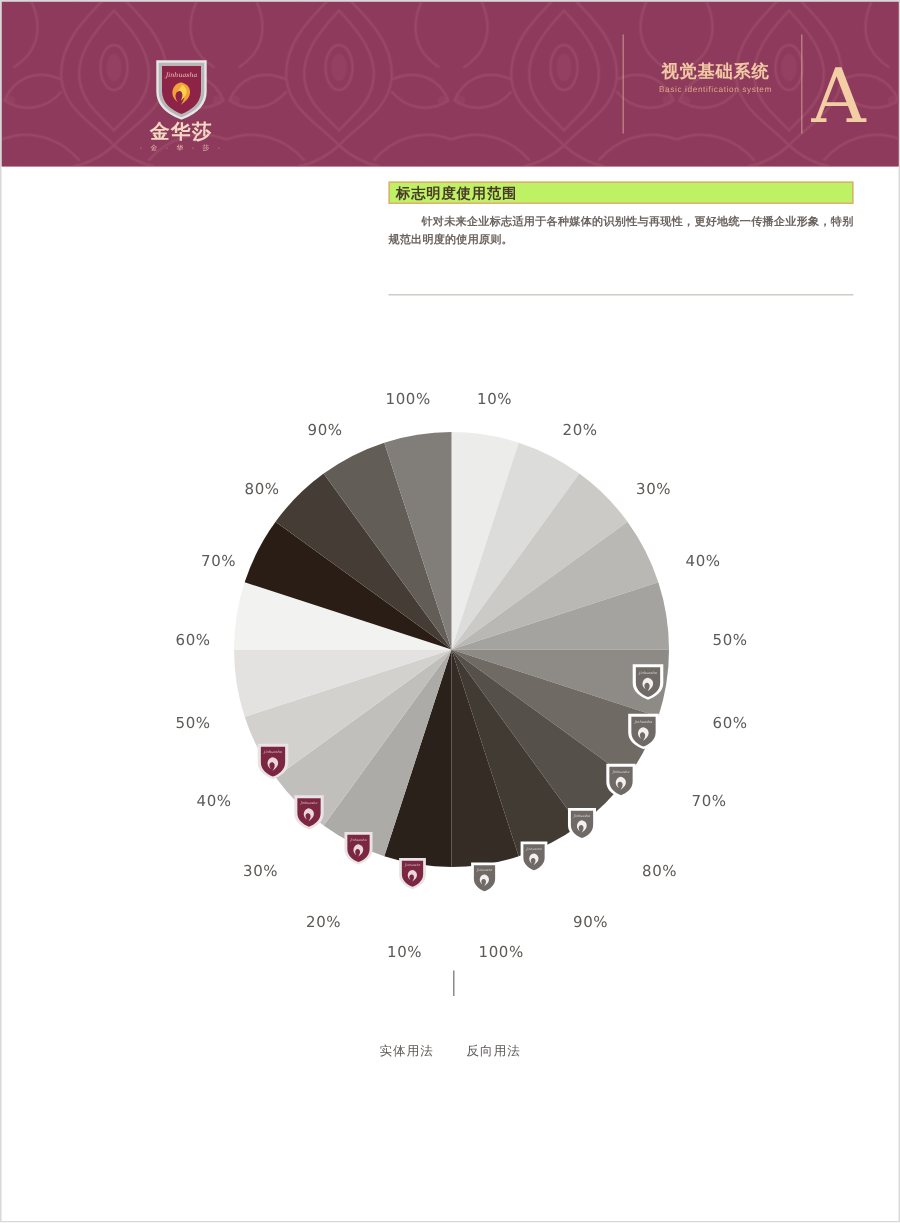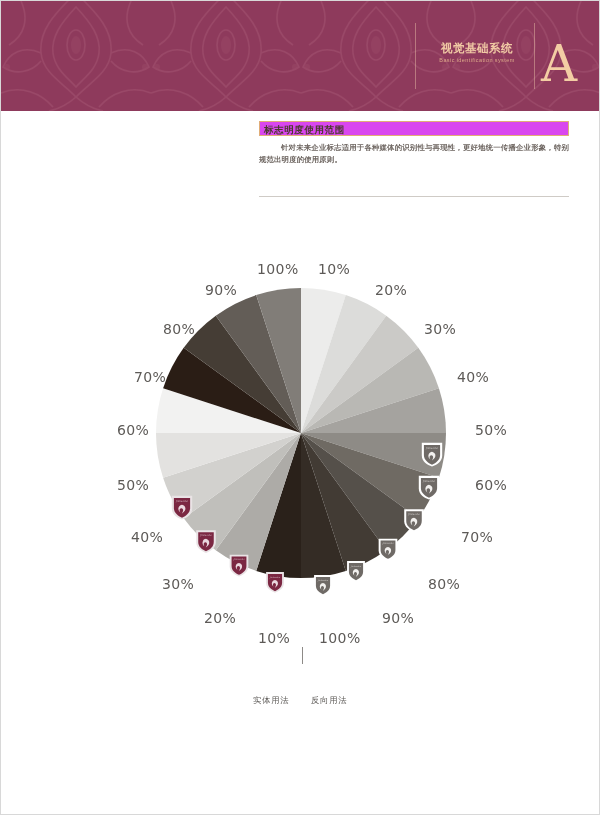--- a/index.html
+++ b/index.html
@@ -101,21 +101,21 @@
     font-size: 50px;
     line-height: 54px;
     color: #f3cda4;
   }
 
   
   #title-bar {
     position: absolute;
     left: 258px; top: 120px;
     width: 310px; height: 15px;
-    background: #d946ef;
+    background: #bef264;
     border: 1px solid #e0ad77;
     box-sizing: border-box;
   }
   #section-title {
     position: absolute;
     left: 4px; top: 1px;
     font-family: "DejaVu Sans", sans-serif;
     font-size: 9.5px;
     font-weight: bold;
     color: #4a3a2c;
@@ -145,21 +145,21 @@
   #pie-area {
     position: absolute;
     left: 0; top: 248px;
     width: 600px; height: 420px;
   }
   #pie-svg { position: absolute; left: 0; top: 0; }
 
   .pct-label {
     position: absolute;
     font-family: "DejaVu Sans", sans-serif;
-    font-size: 14px;
+    font-size: 10px;
     color: #5d5a57;
     letter-spacing: 0.4px;
     white-space: nowrap;
     text-align: right;
   }
 
   #caption-row {
     position: absolute;
     left: 0; top: 646px;
     width: 600px;
@@ -214,20 +214,34 @@
         </pattern>
       </defs>
       <rect x="0" y="0" width="600" height="110" fill="#8e3a5c"></rect>
       <rect x="0" y="0" width="600" height="110" fill="url(#dmk)"></rect>
       <rect x="0" y="0" width="600" height="110" fill="#8e3a5c" opacity="0.25"></rect>
     </svg>
 
     <div class="hdr-rule" id="hdr-rule-1"></div>
     <div class="hdr-rule" id="hdr-rule-2"></div>
 
+    <div id="logo-block">
+      <svg class="shield-wrap" width="40" height="44" viewBox="0 0 40 44">
+        <path d="M4 4 L36 4 L36 24 C36 34 28 39 20 42 C12 39 4 34 4 24 Z" fill="#b7b7b7" stroke="#e6e6e6" stroke-width="1.6"></path>
+        <path d="M7 7 L33 7 L33 23.5 C33 32 26.5 36.5 20 39 C13.5 36.5 7 32 7 23.5 Z" fill="#8e2348"></path>
+        <text x="20" y="14" font-family="DejaVu Serif, serif" font-size="4.2" fill="#e9cdb8" text-anchor="middle" font-style="italic">Jinhuasha</text>
+        <path d="M20 18 C24 19 26.5 22 25.5 26 C24.8 29 22 31 19.5 33 C21.5 30 22.5 27.5 21.5 25.5
+                 C20.5 23.5 18 23 16.5 25 C15.5 26.5 16 29 17.5 31 C14.5 29 13 25.5 14.5 22
+                 C15.6 19.5 17.8 18 20 18 Z" fill="#f2a13a"></path>
+        <path d="M20.5 19.5 C23 21 24 23.5 23 26 C22.3 27.8 20.8 29 19.5 30.2
+                 C20.6 28 21 26 20.2 24.6 C19.4 23.2 17.8 23.3 17.2 24.6" fill="#f7d34a"></path>
+      </svg>
+      <div id="logo-cn">金华莎</div>
+      <div id="logo-sub">· 金 · 华 · 莎 ·</div>
+    </div>
 
     <div id="code-block">
       <div id="doc-title-cn">视觉基础系统</div>
       <div id="doc-title-en">Basic identification system</div>
     </div>
 
     <div id="section-letter">A</div>
   </div>
 
   <div id="title-bar">

